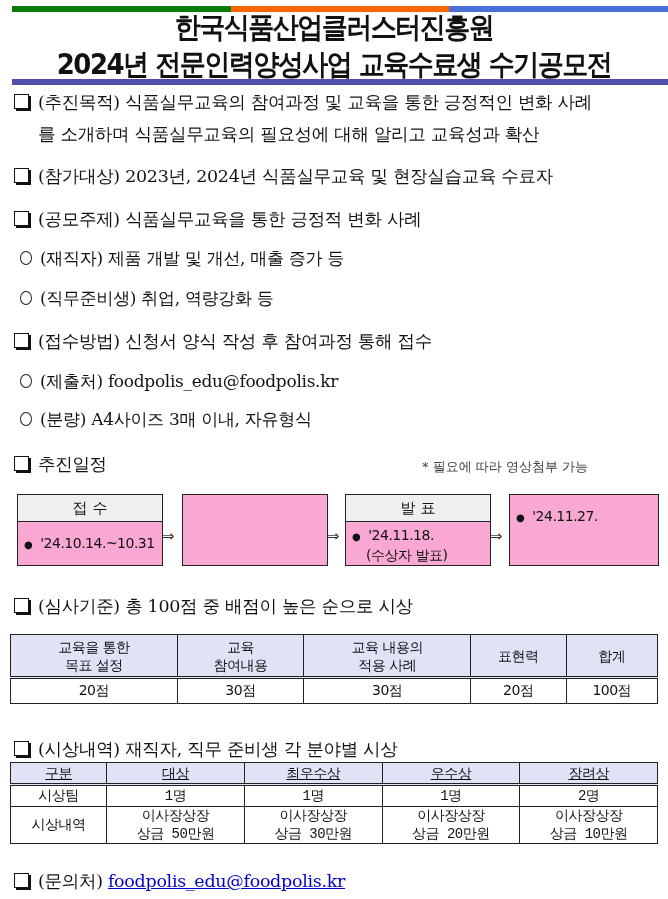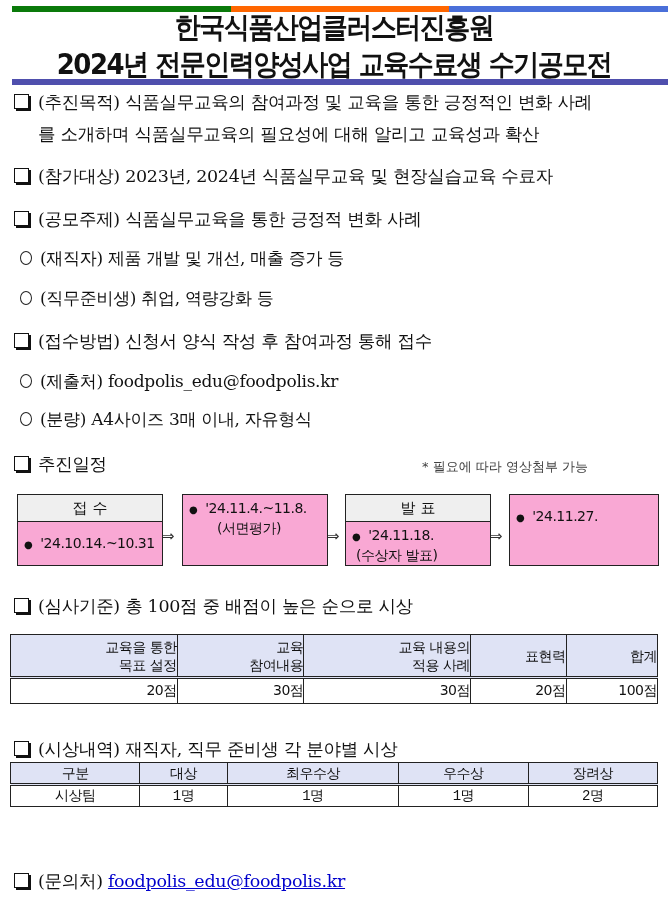--- a/index.html
+++ b/index.html
@@ -24,26 +24,26 @@
   .sched-box { position:absolute; top:494px; border:1.2px solid #222; background:#f9a8d4; }
   .sched-head { height:26px; background:#efefef; border-bottom:1.2px solid #222;
                 font-family:"DejaVu Sans", sans-serif; font-size:15px; text-align:center; line-height:26px; }
   .sched-body { font-family:"DejaVu Sans", sans-serif; font-size:14px; padding:4px 6px; line-height:18px; letter-spacing:-0.5px; }
   .sched-body .bullet { font-size:10px; margin-right:8px; }
   .arrow { position:absolute; top:527px; font-family:"DejaVu Sans", sans-serif; font-size:15px; color:#333; }
   table { position:absolute; border-collapse:collapse; font-family:"DejaVu Sans", sans-serif;
           font-size:14px; text-align:center; letter-spacing:-0.5px; }
   table td, table th { border:1px solid #222; padding:0; font-weight:normal; }
   table th { background:#dfe3f5; }
-  .t1 { left:10px; top:634px; width:648px;text-align:right; }
+  .t1 { left:10px; top:634px; width:648px; }
   .t1 th { height:41px; line-height:18px; }
   .t1 thead tr { border-bottom:3px double #222; }
   .t1 td { height:24px; }
   .t2 { left:10px; top:762px; width:648px; }
-  .t2 th { height:20px; line-height:18px; }
+  .t2 th { height:20px; line-height:18px;text-decoration:underline; }
   .t2 thead tr { border-bottom:3px double #222; }
   .t2 td { height:20px; line-height:18px;font-family:Liberation Mono, monospace; }
   .link { color:#0000cc; text-decoration:underline; }
 </style>
 </head>
 <body>
 
 <div class="topbar">
   <div style="background:#0a7a0a"></div>
   <div style="background:#ff6600"></div>
@@ -95,27 +95,26 @@
   <span class="sq"></span><span>추진일정</span>
 </div>
 
 <div class="sched-box" style="left:17px; width:144px; height:70px">
   <div class="sched-head">접 수</div>
   <div class="sched-body" style="padding-top:12px"><span class="bullet">●</span><span>'24.10.14.~10.31</span></div>
 </div>
 <div class="arrow" style="left:162px">⇒</div>
 
 <div class="sched-box" style="left:182px; width:144px; height:70px">
-  <div class="sched-body"><span class="bullet">●</span><span>'24.11.4.~11.8.</span><br><span style="margin-left:28px">(서면평가)</span></div>
 </div>
 <div class="arrow" style="left:327px">⇒</div>
 
 <div class="sched-box" style="left:345px; width:144px; height:70px">
   <div class="sched-head">발 표</div>
-  <div class="sched-body"><span class="bullet">●</span><span>'24.11.18.</span><br><span style="margin-left:4px">(수상자 발표)</span></div>
+  <div class="sched-body"><span class="bullet">●</span><span>'24.11.18.</span><br><span style="margin-left:14px">(수상자 발표)</span></div>
 </div>
 <div class="arrow" style="left:490px">⇒</div>
 
 <div class="sched-box" style="left:509px; width:148px; height:70px">
   <div class="sched-body" style="padding-top:12px"><span class="bullet">●</span><span>'24.11.27.</span></div>
 </div>
 
 <div class="line" style="top:594px">
   <span class="sq"></span><span>(심사기준)</span>
   <span>총 100점 중 배점이 높은 순으로 시상</span>
@@ -156,19 +155,26 @@
     </tr>
   </thead>
   <tbody>
     <tr>
       <td>시상팀</td>
       <td>1명</td>
       <td>1명</td>
       <td>1명</td>
       <td>2명</td>
     </tr>
+    <tr>
+      <td>시상내역</td>
+      <td><span>이사장상장</span><br><span>상금 50만원</span></td>
+      <td><span>이사장상장</span><br><span>상금 30만원</span></td>
+      <td><span>이사장상장</span><br><span>상금 20만원</span></td>
+      <td><span>이사장상장</span><br><span>상금 10만원</span></td>
+    </tr>
   </tbody>
 </table>
 
 <div class="line" style="top:869px">
   <span class="sq"></span><span>(문의처)</span>
   <span class="link">foodpolis_edu@foodpolis.kr</span>
 </div>
 
 </body></html>

